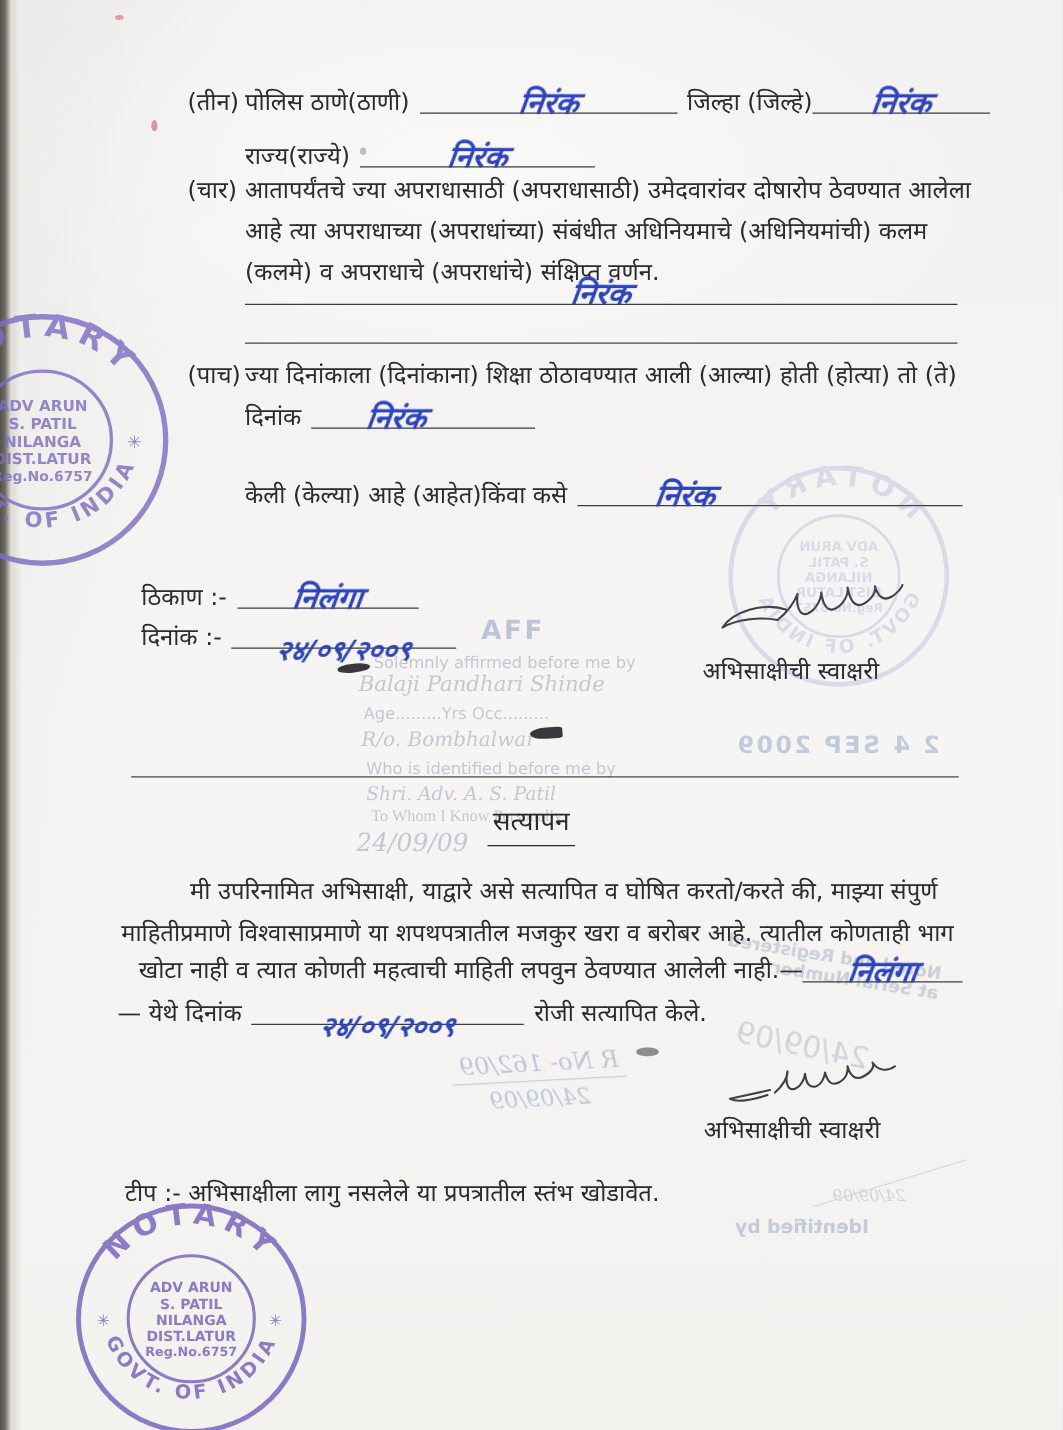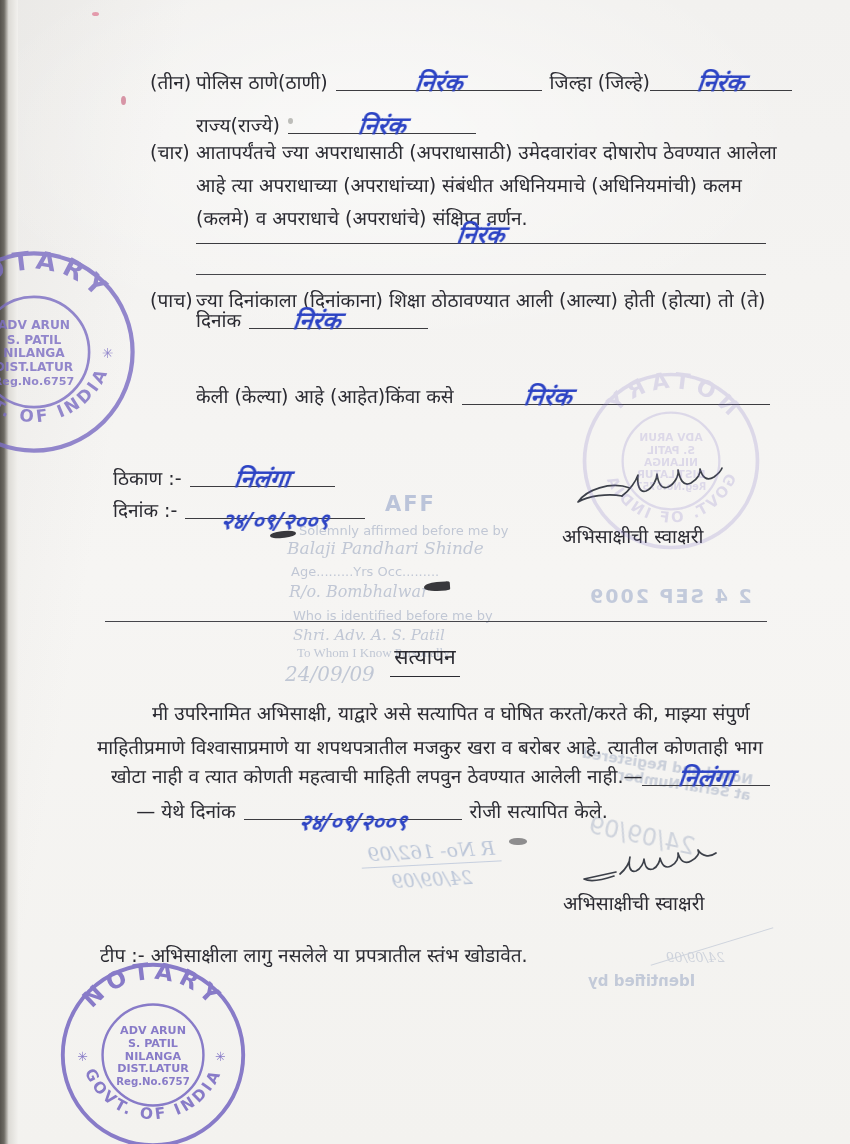--- a/index.html
+++ b/index.html
@@ -108,21 +108,21 @@
   <div class="para-line" style="left:196px;top:172px;">आहे त्या अपराधाच्या (अपराधांच्या) संबंधीत अधिनियमाचे (अधिनियमांची) कलम</div>
   <div class="blank" style="position:absolute;left:196px;width:570px;top:219px;height:24px;">
     <span class="hw">निरंक</span>
   </div>
   <div class="sep" style="left:196px;width:570px;top:274px;"></div>
 
   <div class="row" style="left:150px;top:287px;">
     <span class="lbl clause-label">(पाच)</span>
     <span class="lbl">ज्या दिनांकाला (दिनांकाना) शिक्षा ठोठावण्यात आली (आल्या) होती (होत्या) तो (ते)</span>
   </div>
-  <div class="row" style="left:196px;top:304px;width:232px;">
+  <div class="row" style="left:196px;top:318px;width:232px;">
     <span class="lbl">दिनांक</span>
     <span class="gap"></span>
     <span class="blank grow">
         <span class="hw" style="left:38%;">निरंक</span>
       </span>
   </div>
 
   <div class="row" style="left:196px;right:80px;top:380px;">
     <span class="lbl">केली (केल्या) आहे (आहेत)किंवा कसे</span>
     <span class="gap"></span>
@@ -157,21 +157,21 @@
   <div class="heading" style="top:642px;"><span>सत्यापन</span></div>
 
   <div class="para-line" style="left:152px;top:700px;">मी उपरिनामित अभिसाक्षी, याद्वारे असे सत्यापित व घोषित करतो/करते की, माझ्या संपुर्ण</div>
   <div class="para-line" style="left:97px;top:734px;">माहितीप्रमाणे विश्वासाप्रमाणे या शपथपत्रातील मजकुर खरा व बरोबर आहे. त्यातील कोणताही भाग</div>
   <div class="row" style="left:111px;right:80px;top:761px;align-items:center;">
     <span class="lbl">खोटा नाही व त्यात कोणती महत्वाची माहिती लपवुन ठेवण्यात आलेली नाही.—</span>
     <span class="blank grow">
         <span class="hw">निलंगा</span>
       </span>
   </div>
-  <div class="row" style="left:112px;top:795px;width:520px;justify-content:center;">
+  <div class="row" style="left:94px;top:795px;width:520px;">
     <span class="lbl">— येथे दिनांक</span>
     <span class="gap"></span>
     <span class="blank" style="width:218px;">
         <span class="hw small" style="bottom:-17px;">२४/०९/२००९</span>
       </span>
     <span class="gap"></span>
     <span class="lbl">रोजी सत्यापित केले.</span>
   </div>
 
   <svg class="sig-svg" style="left:578px;top:848px;" width="145" height="46" viewBox="0 0 145 46">

